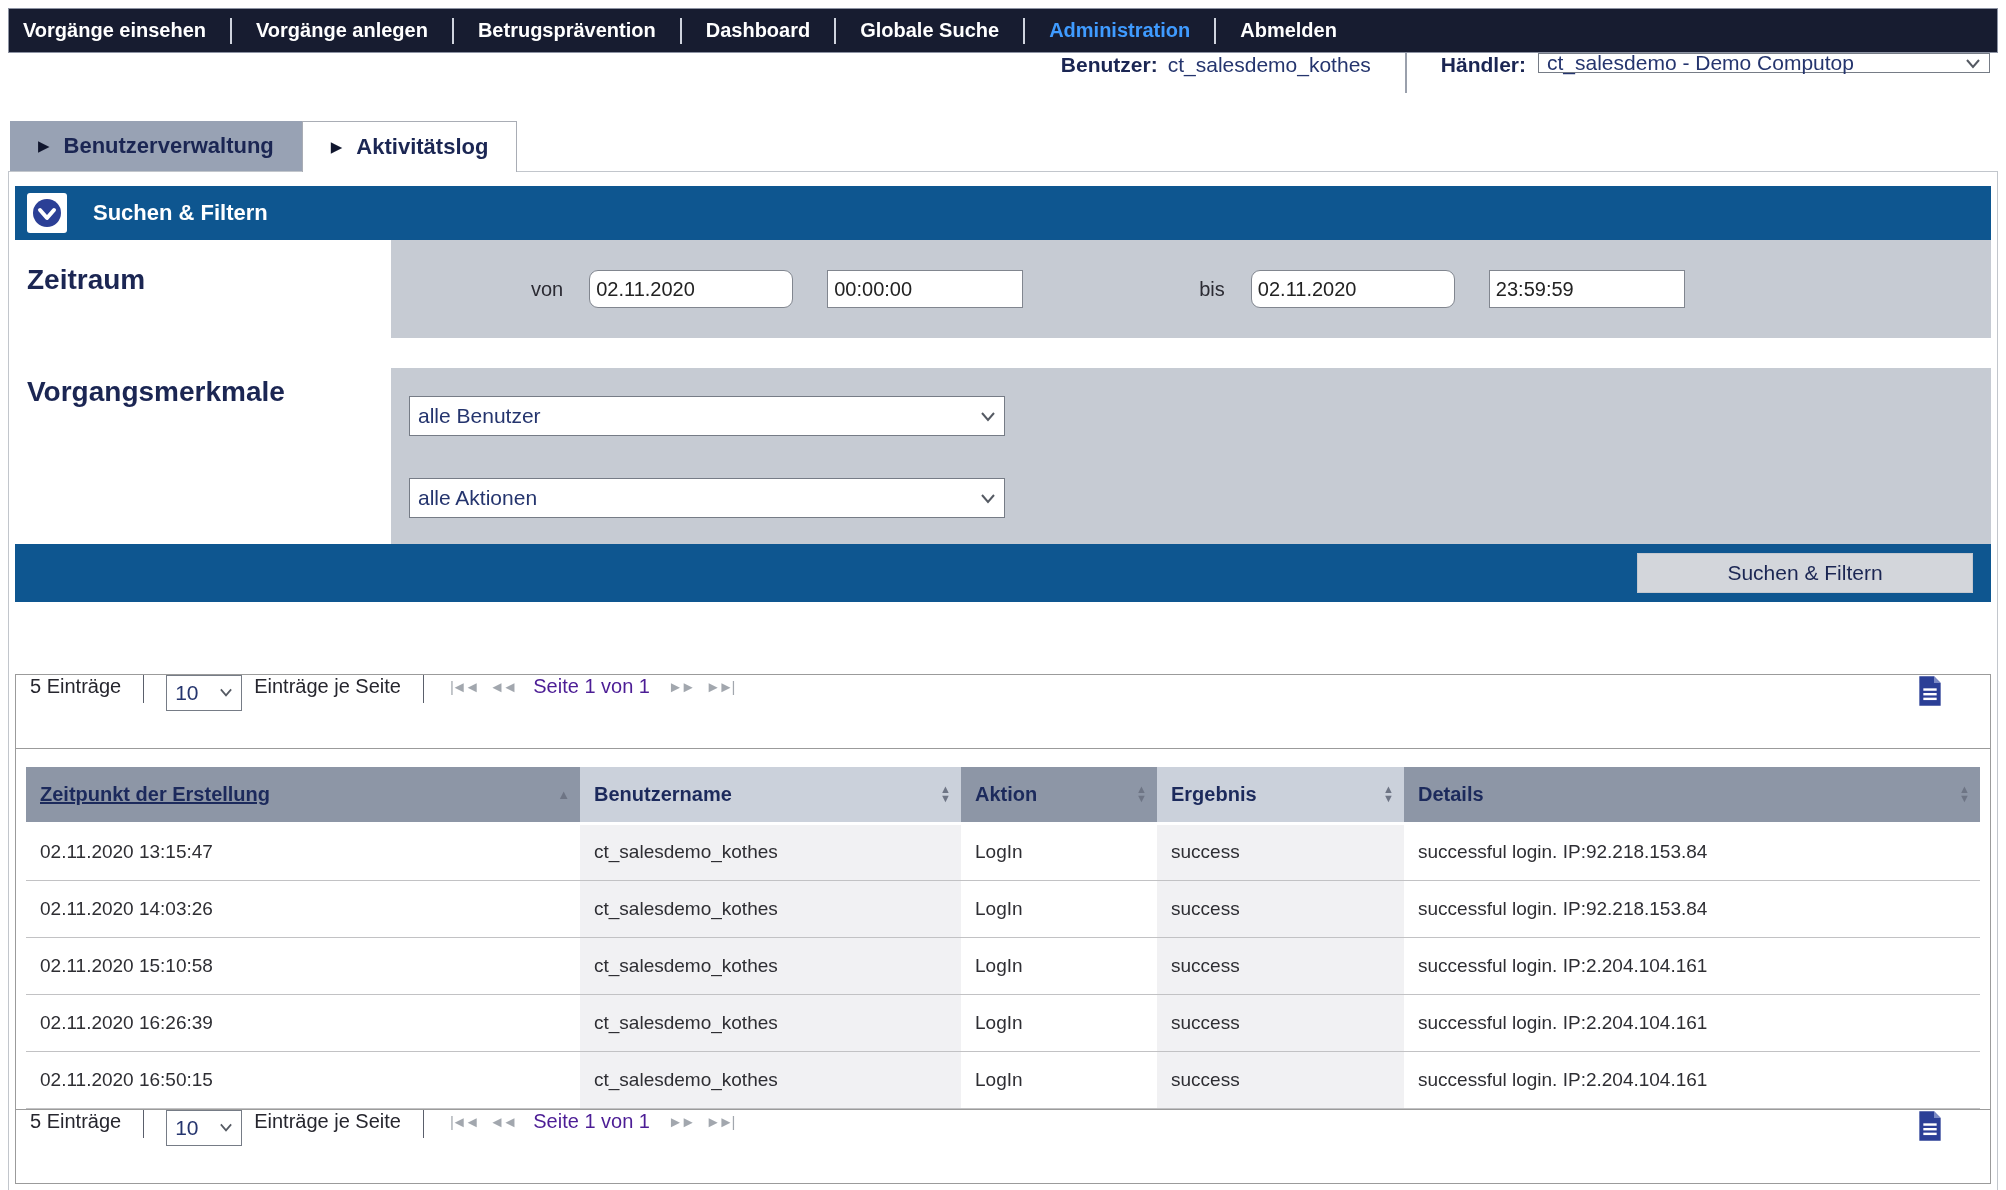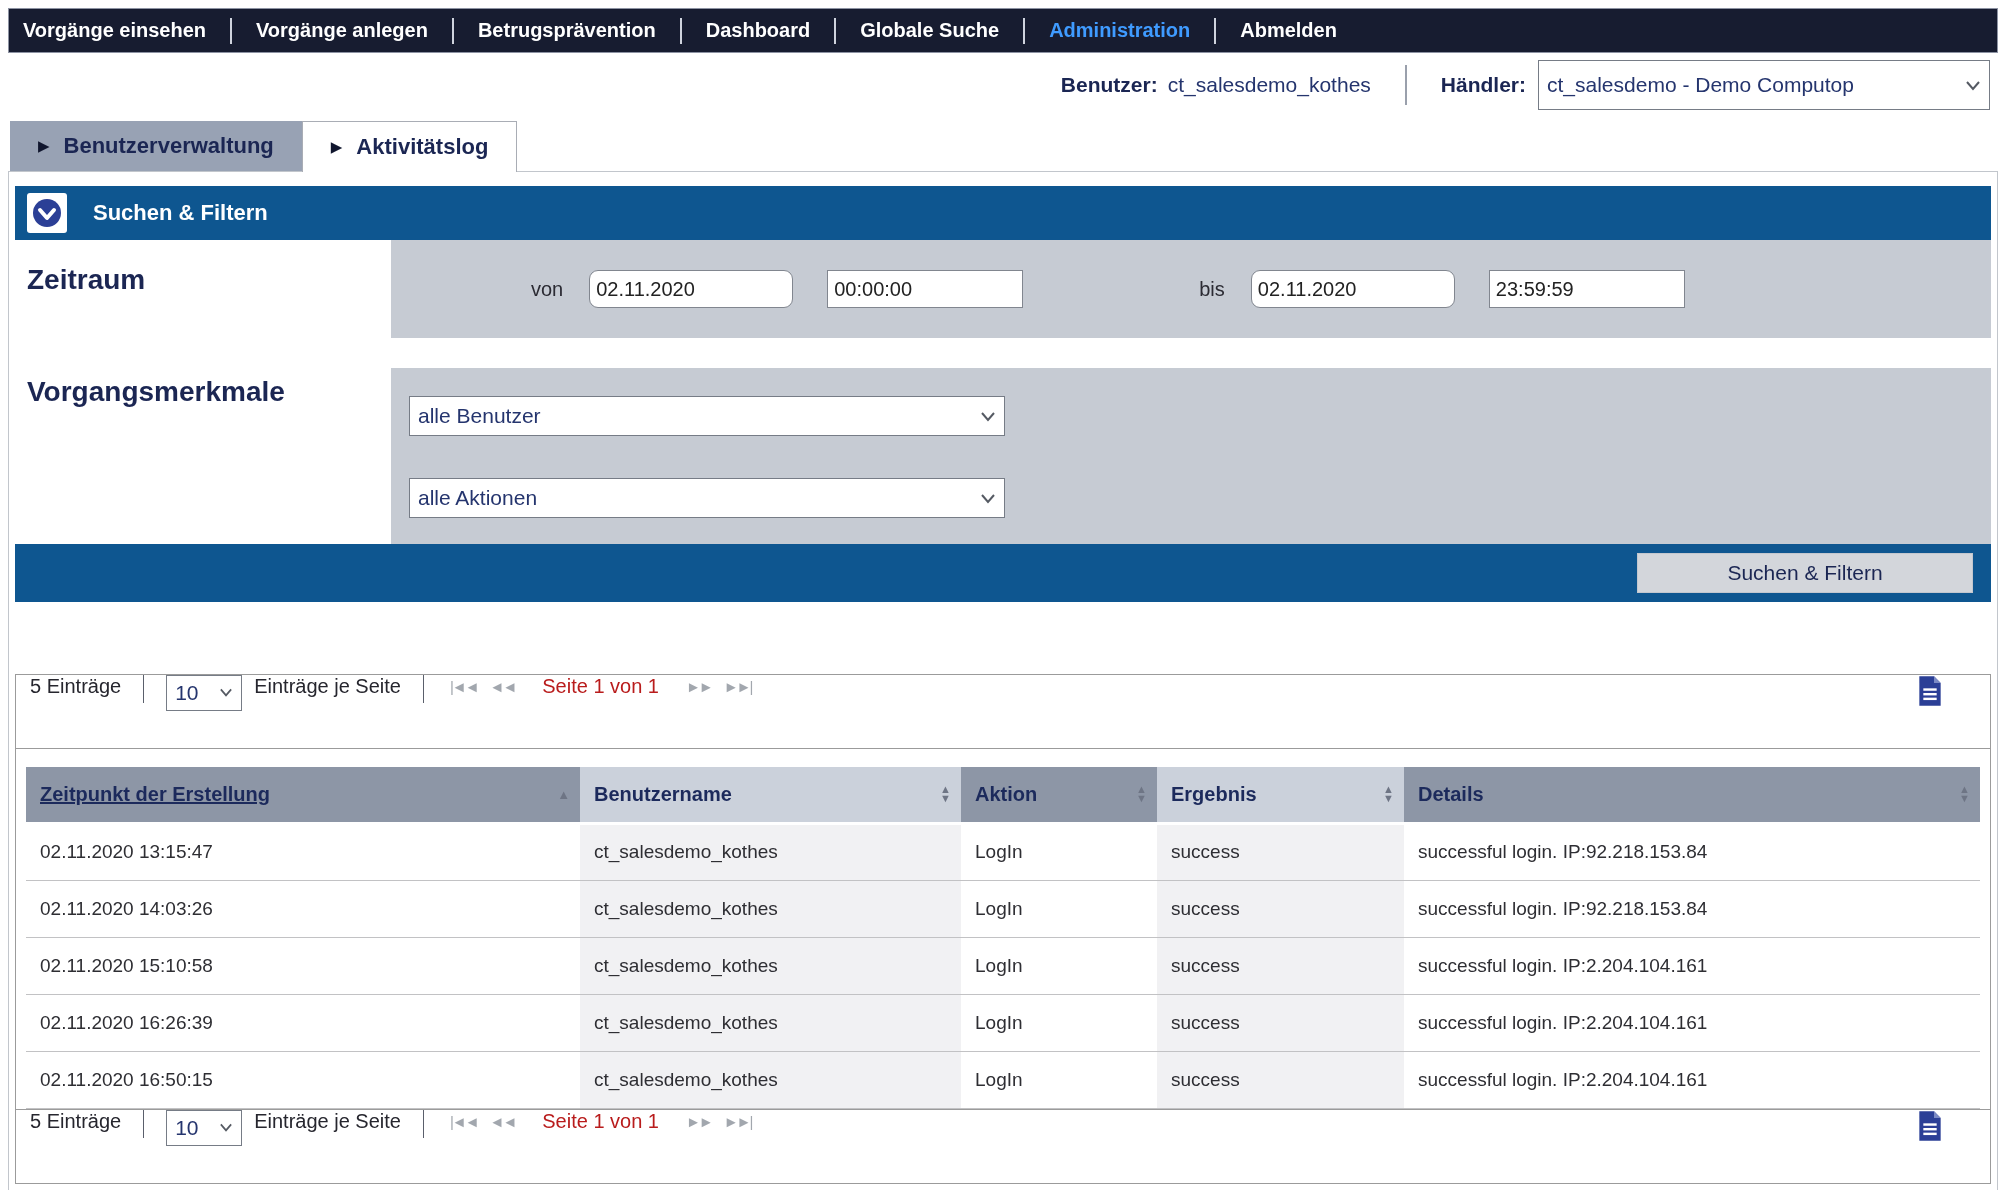--- a/index.html
+++ b/index.html
@@ -8,29 +8,29 @@
   .page { width:2006px; height:1190px; background:#fff; overflow:hidden; }
 
   
   .topnav { margin:8px 8px 0 8px; height:45px; background:#171c30; border:1px solid #8d93a3;
             display:flex; align-items:center; padding:0 14px; }
   .nav-item { color:#fff; font-weight:bold; font-size:20px; text-decoration:none; cursor:pointer; white-space:nowrap; }
   .nav-item.active { color:#3f9bff; }
   .nav-sep { width:2px; height:26px; background:#cfd3dd; margin:0 24px; }
 
   
-  .userbar { height:64px; display:flex; align-items:center; justify-content:flex-end; padding-right:16px; }
+  .userbar { height:64px; display:flex; align-items:flex-start; justify-content:flex-end; padding-right:16px; }
   .ub-label { font-weight:bold; font-size:21px; color:#1b2653; }
   .ub-value { font-size:21px; color:#25356e; margin-left:10px; }
   .ub-vline { width:2px; height:40px; background:#9aa0ac; margin:0 34px; }
   .sel { position:relative; background:#fff; border:1px solid #767c86; display:flex; align-items:center;
          padding:0 34px 0 8px; cursor:pointer; }
   .sel .sel-text { font-size:21px; color:#25356e; white-space:nowrap; overflow:hidden; }
   .sel svg { position:absolute; right:8px; top:50%; margin-top:-7px; }
-  .sel.haendler { width:452px; height:50px; margin-left:12px; }
+  .sel.haendler { width:452px; height:20px; margin-left:12px; }
 
   
   .tabs { display:flex; margin:4px 0 0 10px; height:50px; position:relative; z-index:2; }
   .tab { display:flex; align-items:center; gap:14px; padding:0 28px; font-size:22px; font-weight:bold;
          color:#1b2653; cursor:pointer; }
   .tab .tab-arrow { font-size:15px; color:#10162e; }
   .tab.inactive { background:#98a2b4; }
   .tab.active { background:#fff; border:1px solid #a9adb5; border-bottom:none; margin-bottom:-1px; }
 
   
@@ -68,21 +68,21 @@
   
   .list-box { border:1px solid #9b9b9b; }
   .pagebar { height:74px; display:flex; align-items:flex-start; padding:0 10px 0 14px; }
   .pagebar.top { border-bottom:1px solid #9b9b9b; }
   .pagebar.bottom { border-top:1px solid #9b9b9b; }
   .pb-text { font-size:20px; color:#26262e; white-space:nowrap; }
   .pb-vline { width:1px; height:28px; background:#5a5f6b; margin:0 22px; }
   .sel.small { width:76px; height:36px; margin-right:12px; }
   .pg-group { display:flex; align-items:center; gap:12px; margin-left:4px; }
   .pg-arrow { color:#a2a7ae; font-size:15px; letter-spacing:-2px; cursor:pointer; white-space:nowrap; }
-  .pb-page { font-size:20px; color:#b91c1c; margin:0 15px; }
+  .pb-page { font-size:20px; color:#4c1d95; margin:0 6px; }
   .export-btn { margin-left:auto; margin-right:36px; cursor:pointer; display:flex; }
   .list-gap { height:18px; }
 
   
   table { width:1954px; margin:0 10px; border-collapse:collapse; table-layout:fixed; }
   col.c1{width:554px} col.c2{width:381px} col.c3{width:196px} col.c4{width:247px} col.c5{width:576px}
   th { height:56px; font-size:20px; font-weight:bold; color:#1c2a5c; text-align:left; padding:0 10px 0 14px;
        border-bottom:3px solid #fff; cursor:pointer; }
   th.dark { background:#8d96a6;margin-top:6px; }
   th.light { background:#cbd1db; }

